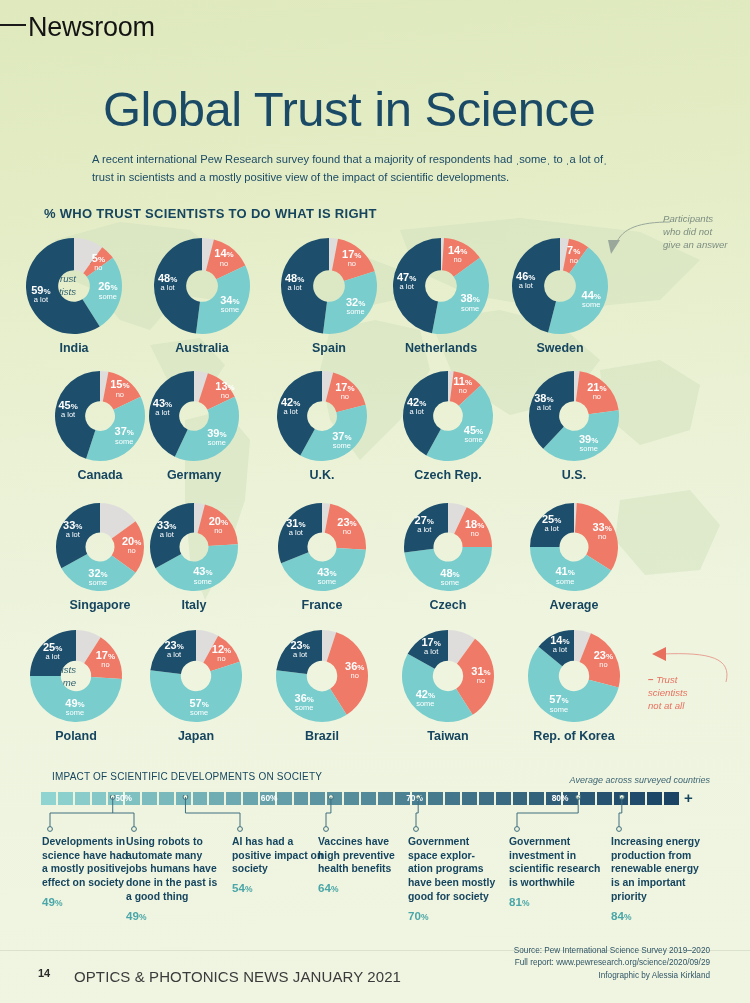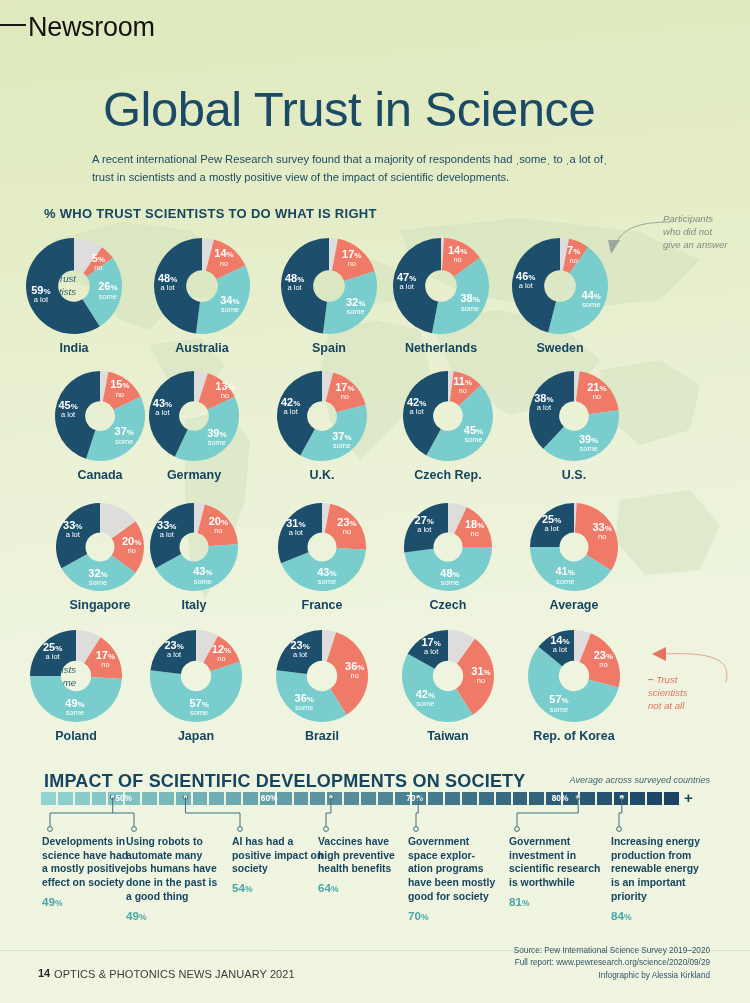--- a/index.html
+++ b/index.html
@@ -61,22 +61,22 @@
     position: absolute; font-size: 9.6px; font-style: italic;
     line-height: 1.36; color: #4f6b62;
   }
   .anno-blue { color: #2d5e6e; }
   .anno-red { color: #e8705f; }
   .anno-gray { color: #7d8d80; }
   .anno .plus { font-style: normal; font-weight: bold; }
 
   
   #section2-title {
-    position: absolute; left: 44px; top: 771px;
-    font-size: 18px; font-weight: bold; color: #16455f; letter-spacing: 0.2px;
+    position: absolute; left: 52px; top: 771px;
+    font-size: 10px; font-weight: normal; color: #16455f; letter-spacing: 0.2px;
   }
   #avg-note {
     position: absolute; right: 40px; top: 775px;
     font-size: 9px; font-style: italic; color: #3c6472;
   }
   #scalebar { position: absolute; left: 40px; top: 791px; }
   .seg { position: absolute; top: 0; height: 15px; border: 1px solid #eef4de; }
   .tick-lab {
     position: absolute; top: 2px; font-size: 8.4px; font-weight: bold;
     color: #ffffff;
@@ -95,22 +95,22 @@
   
   #footer-rule {
     position: absolute; left: 0; top: 950px; width: 750px; height: 1px;
     background: rgba(120,140,110,0.18);
   }
   #pagenum {
     position: absolute; left: 38px; top: 967px;
     font-size: 11px; font-weight: bold; color: #2a2a2a;
   }
   #pubinfo {
-    position: absolute; left: 54px; top: 968px;
-    font-size: 11px; color: #3b3b3b; letter-spacing: 0.1px;
+    position: absolute; left: 74px; top: 968px;
+    font-size: 15px; color: #3b3b3b; letter-spacing: 0.1px;
   }
   #source {
     position: absolute; right: 40px; top: 945px; text-align: right;
     font-size: 8.2px; color: #2f5566; line-height: 1.5;
   }
 </style>
 </head>
 <body>
 
 <div id="page">

